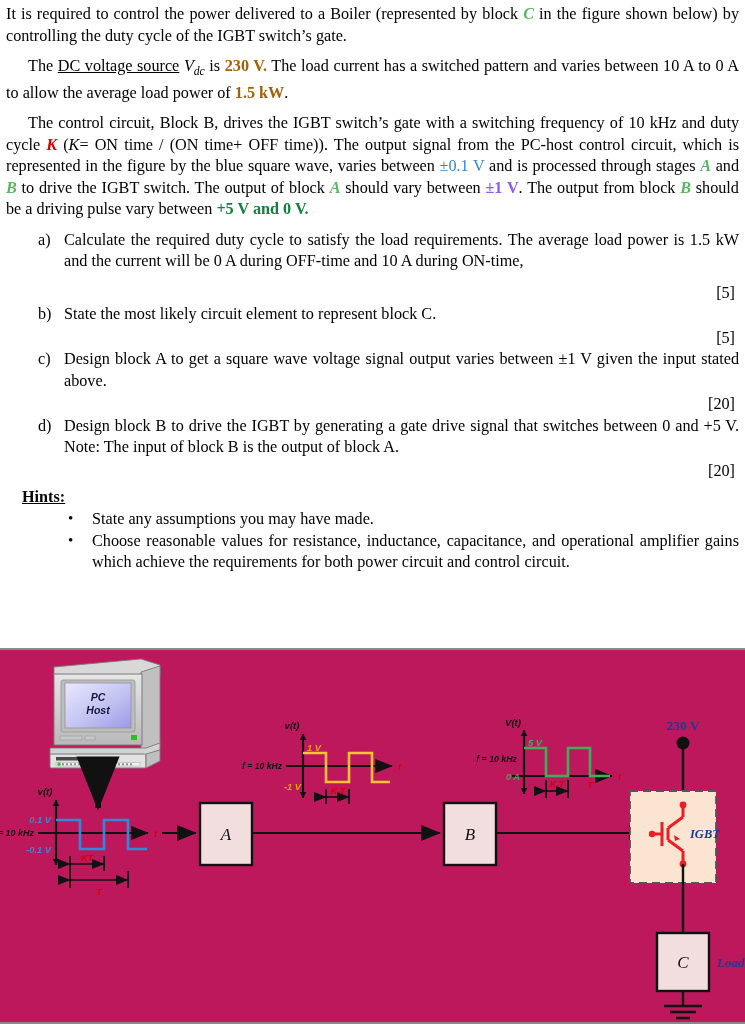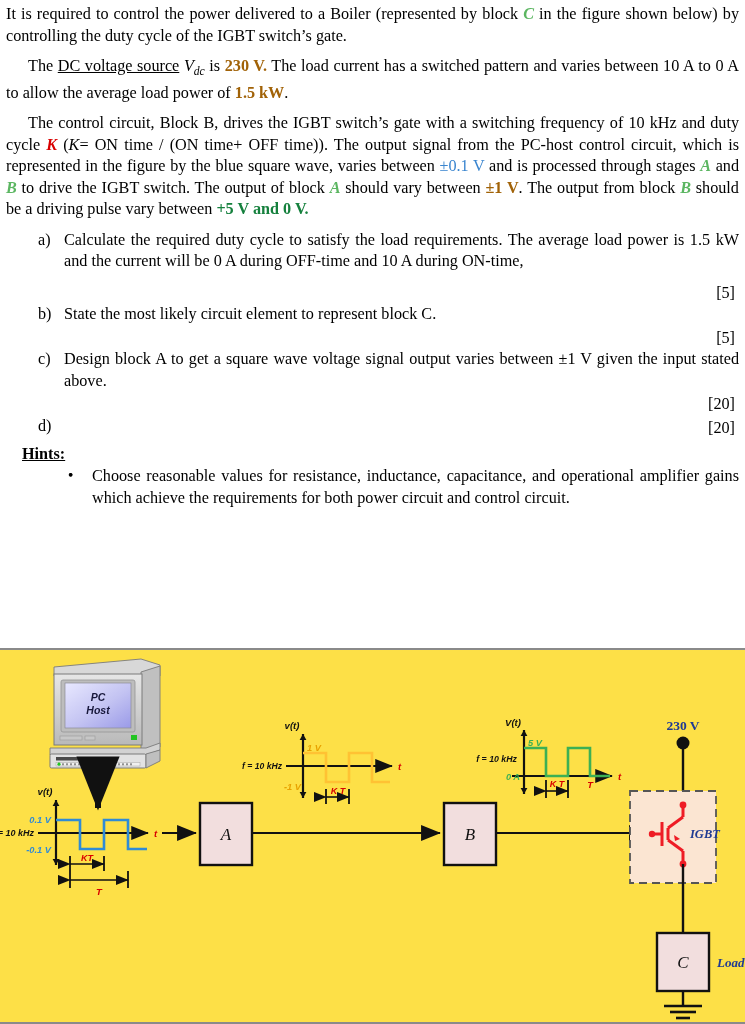--- a/index.html
+++ b/index.html
@@ -31,21 +31,21 @@
     text-align: justify;
     text-indent: 0;
   }
   p.indent { text-indent: 22px; }
 
   .red   { color: #a16207; font-weight: bold; }
   .redi  { color: #d80000; font-weight: bold; font-style: italic; }
   .green { color: #15803d; font-weight: bold; }
   .greeni{ color: #5bb661; font-weight: bold; font-style: italic; }
   .blue  { color: #3a85cf; }
-  .orange{ color: #a16207; font-weight: bold; }
+  .orange{ color: #8b5cf6; font-weight: bold; }
   .it    { font-style: italic; }
   .u     { text-decoration: underline; }
   sub.dc { font-size: 0.72em; font-style: italic; }
 
   
   .qlist { margin: 4px 0 0 0; }
   .qitem {
     position: relative;
     font-size: 16.2px;
     line-height: 21.5px;
@@ -88,21 +88,21 @@
 
   
   #figure {
     position: absolute;
     left: 0;
     top: 648px;
     width: 745px;
     height: 376px;
     border-top: 2px solid #8a8a8a;
     border-bottom: 2px solid #8a8a8a;
-    background: #fde047;
+    background: #be185d;
     box-sizing: border-box;
     overflow: hidden;
   }
   #figure > svg { display: block; }
 </style>
 </head>
 <body>
 
 <div class="doc">
 
@@ -134,29 +134,31 @@
     <div class="marks">[5]</div>
 
     <div class="qitem">
       <span class="lbl">c)</span>
       <span>Design block A to get a square wave voltage signal output varies between ±1 V given the input stated above.</span>
     </div>
     <div class="marks">[20]</div>
 
     <div class="qitem">
       <span class="lbl">d)</span>
+      <span>Design block B to drive the IGBT by generating a gate drive signal that switches between 0 and +5 V.  Note: The input of block B is the output of block A.</span>
     </div>
     <div class="marks">[20]</div>
 
   </div>
 
   <div class="hints-head">Hints:</div>
 
   <div class="hint">
     <span class="bullet">•</span>
+    <span>State any assumptions you may have made.</span>
   </div>
   <div class="hint">
     <span class="bullet">•</span>
     <span>Choose reasonable values for resistance, inductance, capacitance, and operational amplifier gains which achieve the requirements for both power circuit and control circuit.</span>
   </div>
 
 </div>
 
 <div id="figure">
 <svg width="745" height="372" viewBox="0 0 745 372" xmlns="http://www.w3.org/2000/svg">

